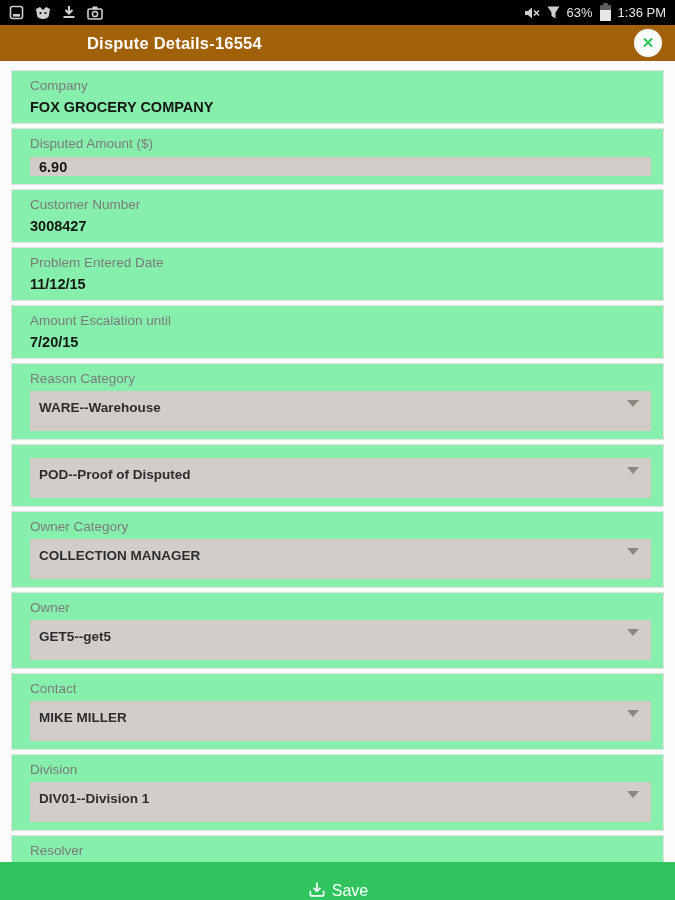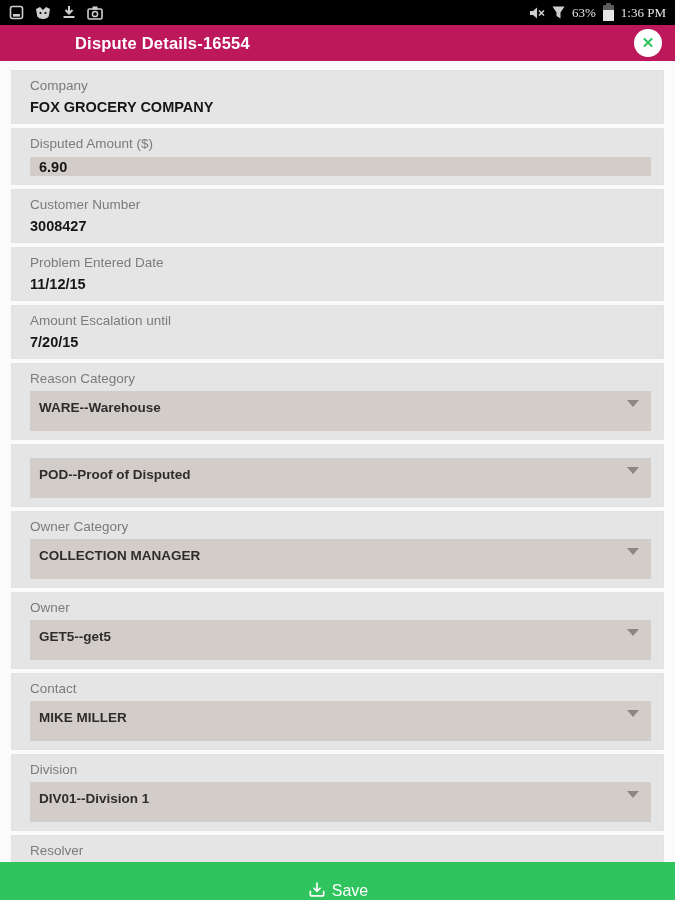--- a/index.html
+++ b/index.html
@@ -3,43 +3,43 @@
 <meta charset="utf-8">
 <style>
   * { margin:0; padding:0; box-sizing:border-box; }
   html,body { width:675px; height:900px; overflow:hidden; background:#fff;
               font-family:"Liberation Sans", sans-serif; }
 
   
   .statusbar { height:25px; background:#000; display:flex; align-items:center;
                padding:0 9px; color:#e6e6e6; font-size:13px; }
   .sb-left { display:flex; align-items:center; gap:11px; }
-  .sb-right { margin-left:auto; display:flex; align-items:center; gap:6px;font-family:Liberation Serif, serif; }
+  .sb-right { margin-left:auto; display:flex; align-items:center; gap:6px; }
   .sb-icon svg { display:block; }
   .battery { width:11px; height:16px; border-radius:1px; position:relative;
              background:#5d5d5d; margin:0 1px; }
   .battery:before { content:""; position:absolute; top:-2px; left:3px; width:5px; height:2px;
                     background:#5d5d5d; border-radius:1px 1px 0 0; }
   .battery .fill { position:absolute; bottom:0; left:0; right:0; height:63%;
                    background:#e6e6e6; }
 
   
-  .titlebar { height:36px; background:#be185d; display:flex; align-items:center;
-              position:relative; }
+  .titlebar { height:36px; background:#a16207; display:flex; align-items:center;
+              position:relative;padding-left:12px; }
   .title { color:#fff; font-size:16.5px; font-weight:700; margin-left:75px;
            letter-spacing:.2px; }
   .close-btn { position:absolute; right:13px; top:4px; width:28px; height:28px;
                border-radius:50%; background:#fff; display:flex; align-items:center;
                justify-content:center; color:#2fc45e; font-size:15px; font-weight:700;
                cursor:pointer; }
 
   
   .content { height:839px; background:#fbfbfb; padding-top:9px; overflow:hidden;
              position:relative; }
-  .card { margin:0 11px 4px 11px; background:#e5e5e5; border:1px solid #e2e2e2;
+  .card { margin:0 11px 4px 11px; background:#86efac; border:1px solid #e2e2e2;
           padding:8px 12px 8px 18px; }
   .flabel { font-size:13.5px; line-height:14px; color:#7b7b7b; }
   .fvalue { margin-top:6px; font-size:14.5px; line-height:16px; font-weight:700;
             color:#161616; }
   .input-box { margin-top:6px; height:19px; background:#d3cdca; display:flex;
                align-items:center; padding:0 9px; font-size:14.5px; font-weight:700;
                color:#161616; }
   .dropdown-box { margin-top:5px; height:40px; background:#d3cdca; position:relative;
                   padding:9px 24px 0 9px; font-size:13.5px; font-weight:700;
                   color:#2d2d2d; cursor:pointer; }

